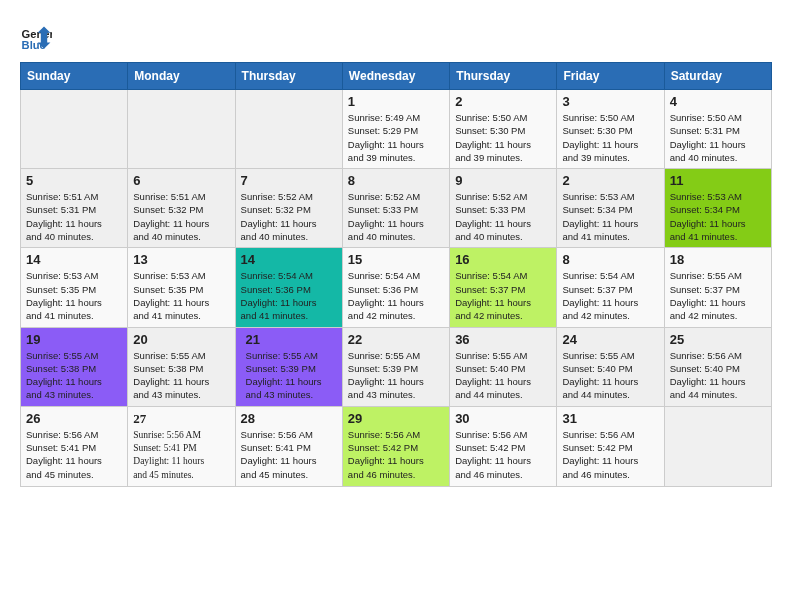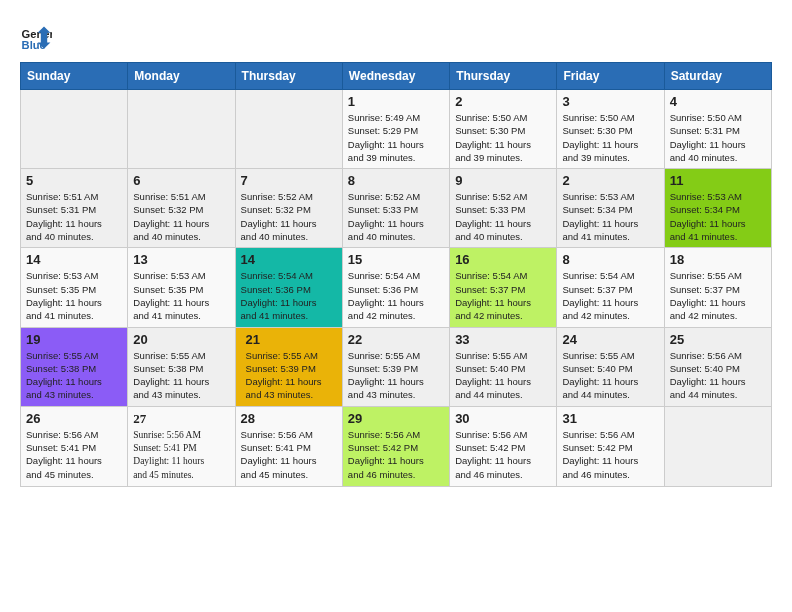--- a/index.html
+++ b/index.html
@@ -258,36 +258,36 @@
 Daylight: 11 hours
 and 43 minutes.</div>
         </td>
         <td style="background: rgb(239, 239, 239);">
           <div class="day-num">20</div>
           <div class="cell-info" style="white-space: pre-line;">Sunrise: 5:55 AM
 Sunset: 5:38 PM
 Daylight: 11 hours
 and 43 minutes.</div>
         </td>
-        <td style="background: #eab308; padding-left: 10px;">
+        <td style="background: #8b5cf6; padding-left: 10px;">
           <div class="day-num">21</div>
           <div class="cell-info" style="white-space: pre-line;">Sunrise: 5:55 AM
 Sunset: 5:39 PM
 Daylight: 11 hours
 and 43 minutes.</div>
         </td>
         <td style="background: rgb(239, 239, 239); margin-left: 37px;">
           <div class="day-num">22</div>
           <div class="cell-info" style="white-space: pre-line;">Sunrise: 5:55 AM
 Sunset: 5:39 PM
 Daylight: 11 hours
 and 43 minutes.</div>
         </td>
         <td style="background: rgb(239, 239, 239);">
-          <div class="day-num">33</div>
+          <div class="day-num">36</div>
           <div class="cell-info" style="white-space: pre-line;">Sunrise: 5:55 AM
 Sunset: 5:40 PM
 Daylight: 11 hours
 and 44 minutes.</div>
         </td>
         <td style="background: rgb(239, 239, 239);">
           <div class="day-num">24</div>
           <div class="cell-info" style="white-space: pre-line;">Sunrise: 5:55 AM
 Sunset: 5:40 PM
 Daylight: 11 hours

